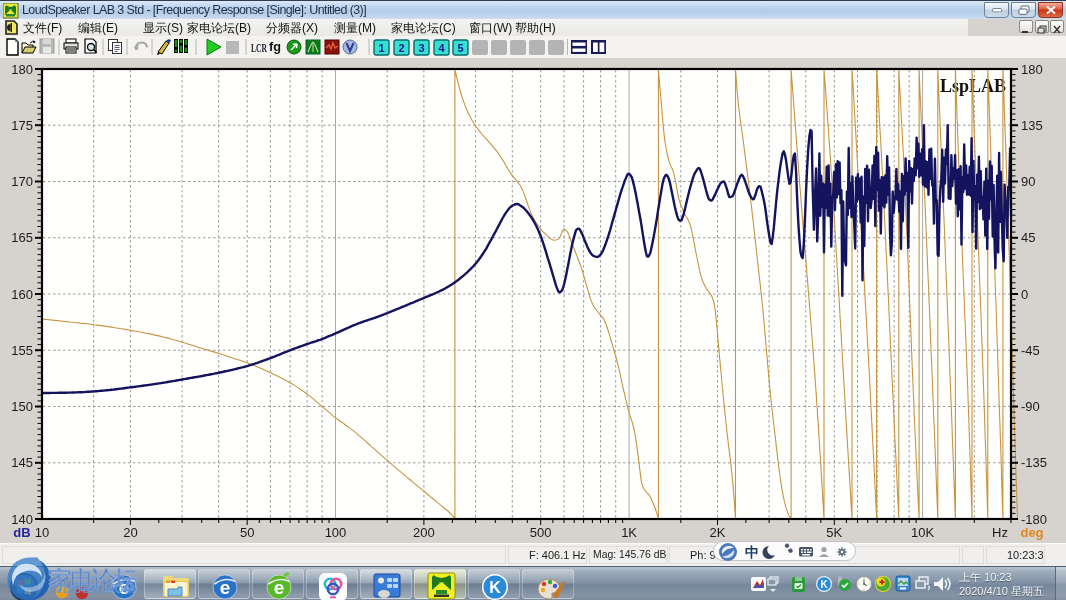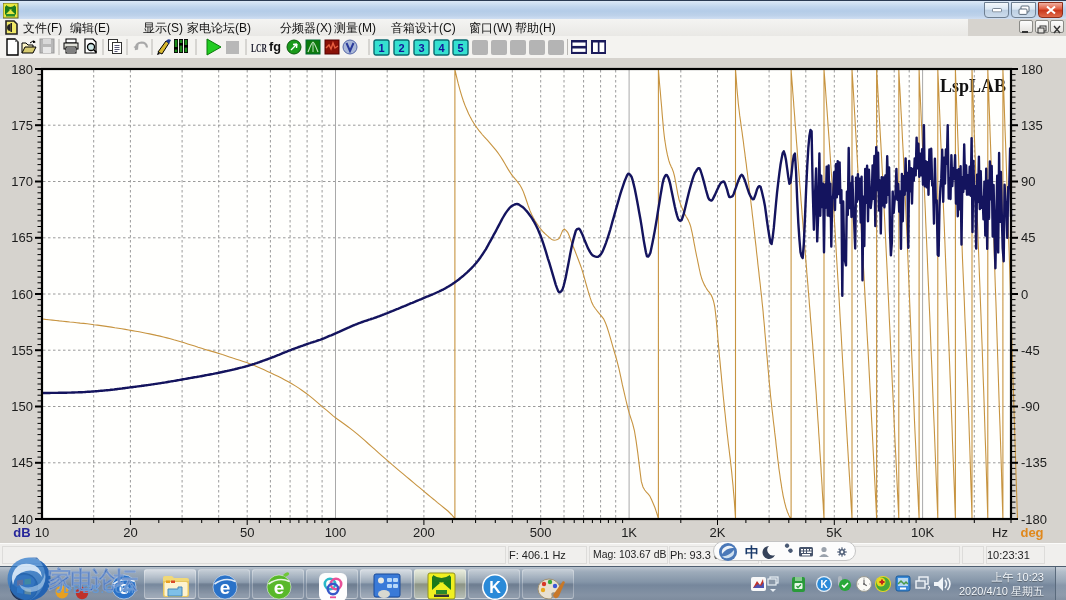--- a/index.html
+++ b/index.html
@@ -11,38 +11,39 @@
 .wb{position:absolute;top:1px;height:16px;border:1px solid #6e7f91;border-radius:0 0 4px 4px;background:linear-gradient(180deg,#f4f8fb 0%,#d9e6f2 45%,#bccfe2 50%,#cddcec 100%)}
 .wb.close{background:linear-gradient(180deg,#f0b0a0 0%,#e0583c 45%,#c83518 50%,#e06a4a 100%);border-color:#8c2e1a}
 .wb svg{position:absolute;left:50%;top:50%;transform:translate(-50%,-50%)}
 
 #menu{left:0;top:19px;width:968px;height:17px;background:linear-gradient(180deg,#f4f4f2,#e9e8e5);font-size:12px;color:#111}
 #menu span{position:absolute;top:0.5px}
 
 .mdib{position:absolute;top:20px;width:14px;height:13px;background:linear-gradient(180deg,#fdfdfd,#e4e2de);border:1px solid #8a8a86;border-radius:2px}
 
 #status{left:0;top:543px;width:1066px;height:23px;background:#f0efed;border-top:1px solid #fbfbfa;font-size:11px;color:#222}
-.sfield{position:absolute;top:2px;height:18px;border:1px solid #dddcda;background:#f0efed;padding:2px 0 0 0;white-space:nowrap;overflow:hidden;font-size:11px}
+.sfield{position:absolute;top:2px;height:18px;border:1px solid #dddcda;background:#f0efed;padding:2px 0 0 20px;white-space:nowrap;overflow:hidden;font-size:11px}
 
 #lang{position:absolute;left:713px;top:541px;width:143px;height:20px;background:#fcfcfc;border:1px solid #c4c4c4;border-radius:10px}
 
 #taskbar{left:0;top:566px;width:1066px;height:34px;background:linear-gradient(180deg,#b8c2cd 0%,#9dabba 15%,#8495a8 45%,#76879c 55%,#8492a4 85%,#7e8c9e 100%);border-top:1px solid #4e5e70}
 .tbtn{position:absolute;top:2px;width:52px;height:30px;border:1px solid rgba(255,255,255,.28);border-radius:3px;background:linear-gradient(180deg,rgba(255,255,255,.35),rgba(255,255,255,.08) 45%,rgba(0,0,0,.08) 50%,rgba(255,255,255,.12))}
-#clock{position:absolute;right:22px;top:3px;color:#f2f6fa;font-size:11px;text-align:right;line-height:14px;text-shadow:0 1px 1px rgba(0,0,0,.45)}
+#clock{position:absolute;right:22px;top:3px;color:#f2f6fa;font-size:11px;text-align:left;line-height:14px;text-shadow:0 1px 1px rgba(0,0,0,.45)}
 #showdesk{position:absolute;right:0;top:0;width:11px;height:34px;border-left:1px solid #5a6a7c;background:linear-gradient(180deg,rgba(255,255,255,.25),rgba(255,255,255,.05))}
 
 #wm{left:0;top:548px;width:400px;height:52px;pointer-events:none}
 </style></head><body>
 <div id="title" class="abs">
 <svg class="abs" style="left:3px;top:2px" width="16" height="16">
       <rect x="0" y="0" width="15" height="15" fill="#e8e840" stroke="#606020"></rect>
       <path d="M2 3 L7 7 L2 12 Z M13 3 L8 7 L13 12 Z" fill="#1a7a1a"></path>
       <path d="M3 2 Q7.5 6 12 2 L12 5 Q7.5 8 3 5 Z" fill="#207820"></path>
       <rect x="3" y="11" width="9" height="2.5" fill="#2a8a2a"></rect>
     </svg>
+<span class="txt">LoudSpeaker LAB 3 Std - [Frequency Response [Single]: Untitled (3)]</span>
 <div class="wb" style="left:984px;width:25px">
       <svg width="11" height="5">
         <rect x="1" y="1" width="9" height="3.4" rx="1" fill="#fff" stroke="#5a6a7a" stroke-width="0.8"></rect>
       </svg>
     </div>
 <div class="wb" style="left:1011px;width:25px">
       <svg width="12" height="10">
         <rect x="3" y="1" width="8" height="6" rx="1" fill="#fff" stroke="#5a6a7a"></rect>
         <rect x="1" y="4" width="8" height="5.4" rx="1" fill="#fff" stroke="#5a6a7a"></rect>
       </svg>
@@ -53,26 +54,26 @@
       </svg>
     </div>
 </div>
 <div id="menu" class="abs">
 <svg class="abs" style="left:4px;top:1px" width="15" height="15">
       <path d="M2 1 h8 l3 3 v10 h-11 z" fill="#f0e868" stroke="#222" stroke-width="1.6"></path>
       <path d="M6.5 4 a3.5 3.5 0 1 0 0 7 z" fill="#222"></path>
       <rect x="6.5" y="3" width="1.5" height="9" fill="#222"></rect>
     </svg>
 <span style="left:23px">文件(F)</span>
-<span style="left:70px">编辑(E)</span>
+<span style="left:78px">编辑(E)</span>
 <span style="left:143px">显示(S)</span>
 <span style="left:187px">家电论坛(B)</span>
-<span style="left:280px">分频器(X)</span>
+<span style="left:266px">分频器(X)</span>
 <span style="left:334px">测量(M)</span>
-<span style="left:391px">音箱设计(C)</span>
+<span style="left:391px">家电论坛(C)</span>
 <span style="left:469px">窗口(W)</span>
 <span style="left:515px">帮助(H)</span>
 </div>
 <div class="mdib" style="left:1019px"><svg width="12" height="11">
       <rect x="2" y="7" width="6" height="2" fill="#333"></rect>
     </svg></div>
 <div class="mdib" style="left:1035px"><svg width="12" height="11">
       <rect x="4" y="2" width="6" height="5" fill="none" stroke="#333"></rect>
       <rect x="2" y="4" width="6" height="5" fill="#e4e2de" stroke="#333"></rect>
     </svg></div>
@@ -498,21 +499,21 @@
       <text x="834.3" y="537" class="ax" text-anchor="middle">5K</text>
       <text x="922.6" y="537" class="ax" text-anchor="middle">10K</text>
       <text x="22" y="537" class="axb" text-anchor="middle">dB</text>
       <text x="1000" y="537" class="ax" text-anchor="middle">Hz</text>
       <text x="1032" y="537" class="axo" text-anchor="middle">deg</text>
 </g>
 </svg>
 <div id="status" class="abs">
 <div class="sfield" style="left:2px;width:504px"></div>
 <div class="sfield" style="left:508px;width:79px">F: 406.1 Hz</div>
-<div class="sfield" style="left:589px;width:79px;font-size:10.4px;padding-left:3px">Mag: 103.67 dB</div>
+<div class="sfield" style="left:589px;width:79px;font-size:10.4px;padding-left:3px">Mag: 145.76 dB</div>
 <div class="sfield" style="left:669px;width:90px">Ph: 93.3 deg</div>
 <div class="sfield" style="left:761px;width:199px"></div>
 <div class="sfield" style="left:962px;width:22px"></div>
 <div class="sfield" style="left:986px;width:59px">10:23:31</div>
 </div>
 <div id="lang" class="abs"><svg width="143" height="20">
 <circle cx="14" cy="10" r="9" fill="#4a78b8"></circle>
       <path d="M8 12 q5 -7 12 -6 q-4 -4 -9 -1 q-4 2 -3 7 z" fill="#fff" opacity=".9"></path>
       <path d="M20 8 q-6 7 -12 6 q3 4 9 1 q4 -2 3 -7 z" fill="#cfe0f0"></path>
 <text x="31" y="15" style="font:bold 14px 'Liberation Sans'" fill="#1a3a6a">中</text>

